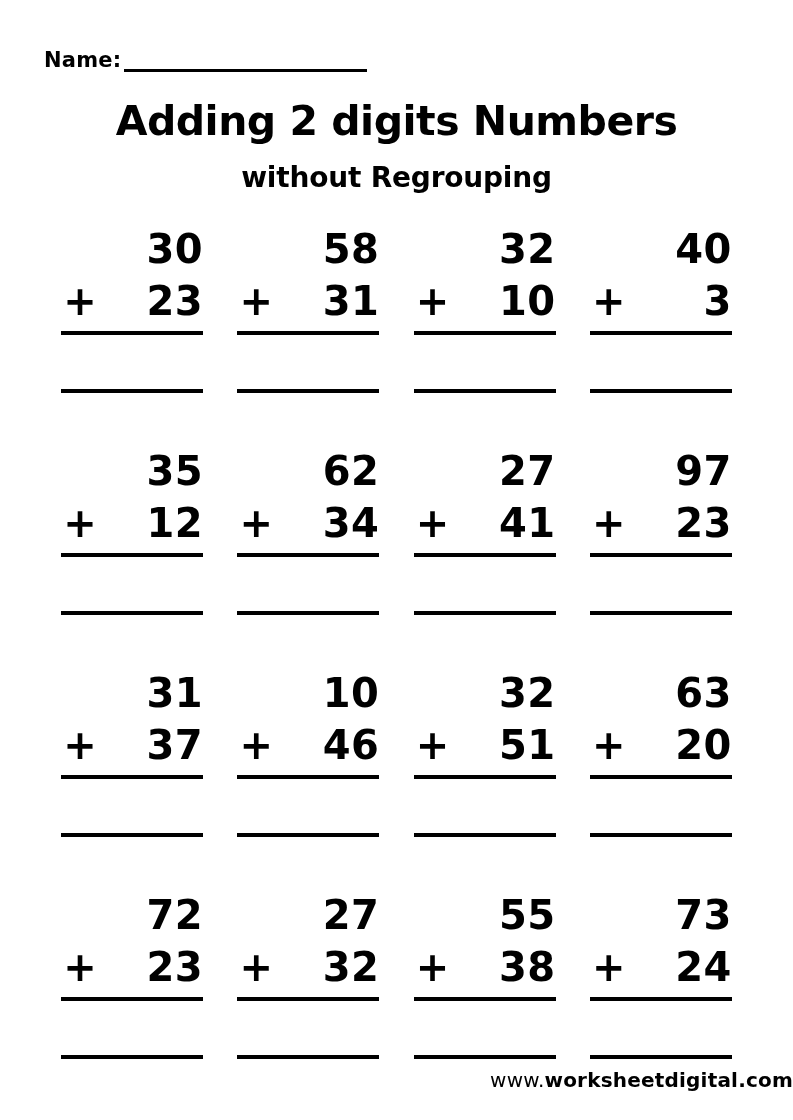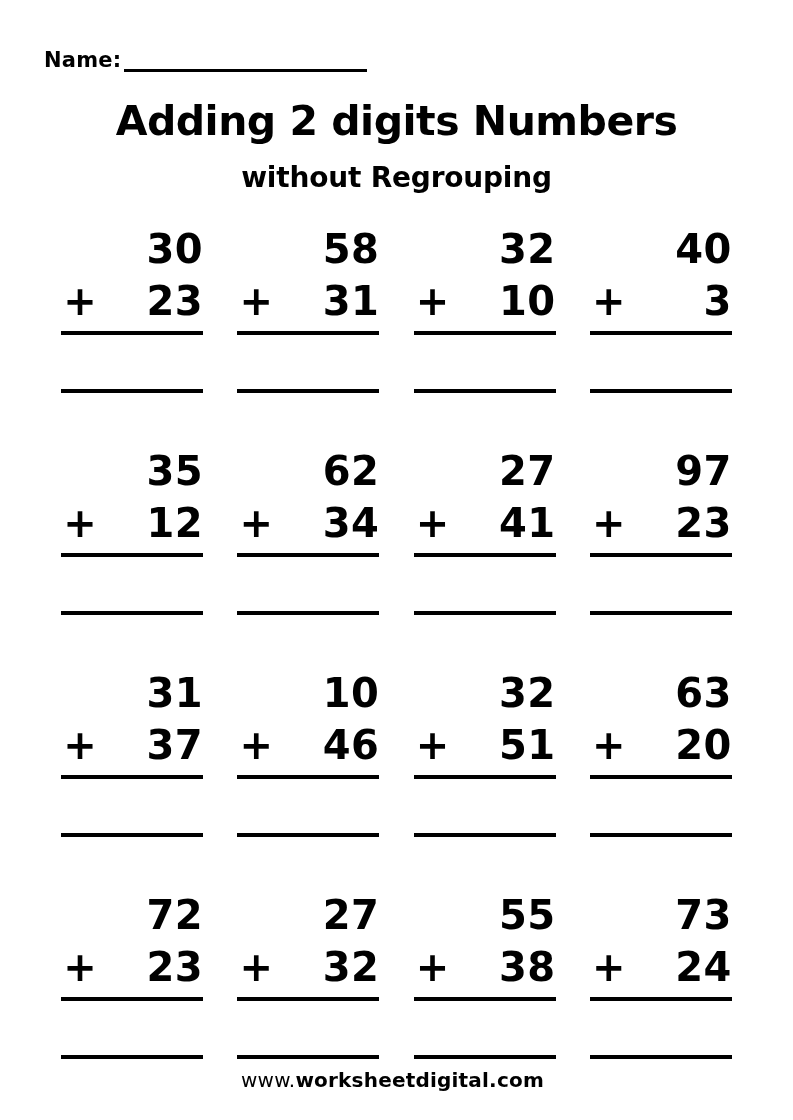--- a/index.html
+++ b/index.html
@@ -121,23 +121,23 @@
   }
   .answer-rule {
     width: 100%;
     border-bottom: 4px solid #000;
   }
 
   
   .footer {
     position: absolute;
     left: 0;
-    right: 8px;
+    right: 0;
     bottom: 28px;
-    text-align: center;
+    text-align: right;
     font-size: 20px;
     letter-spacing: 0.2px;
   }
   .footer .www { font-weight: normal; }
   .footer .brand { font-weight: bold; }
 </style>
 </head>
 <body>
 
 <div class="page">

